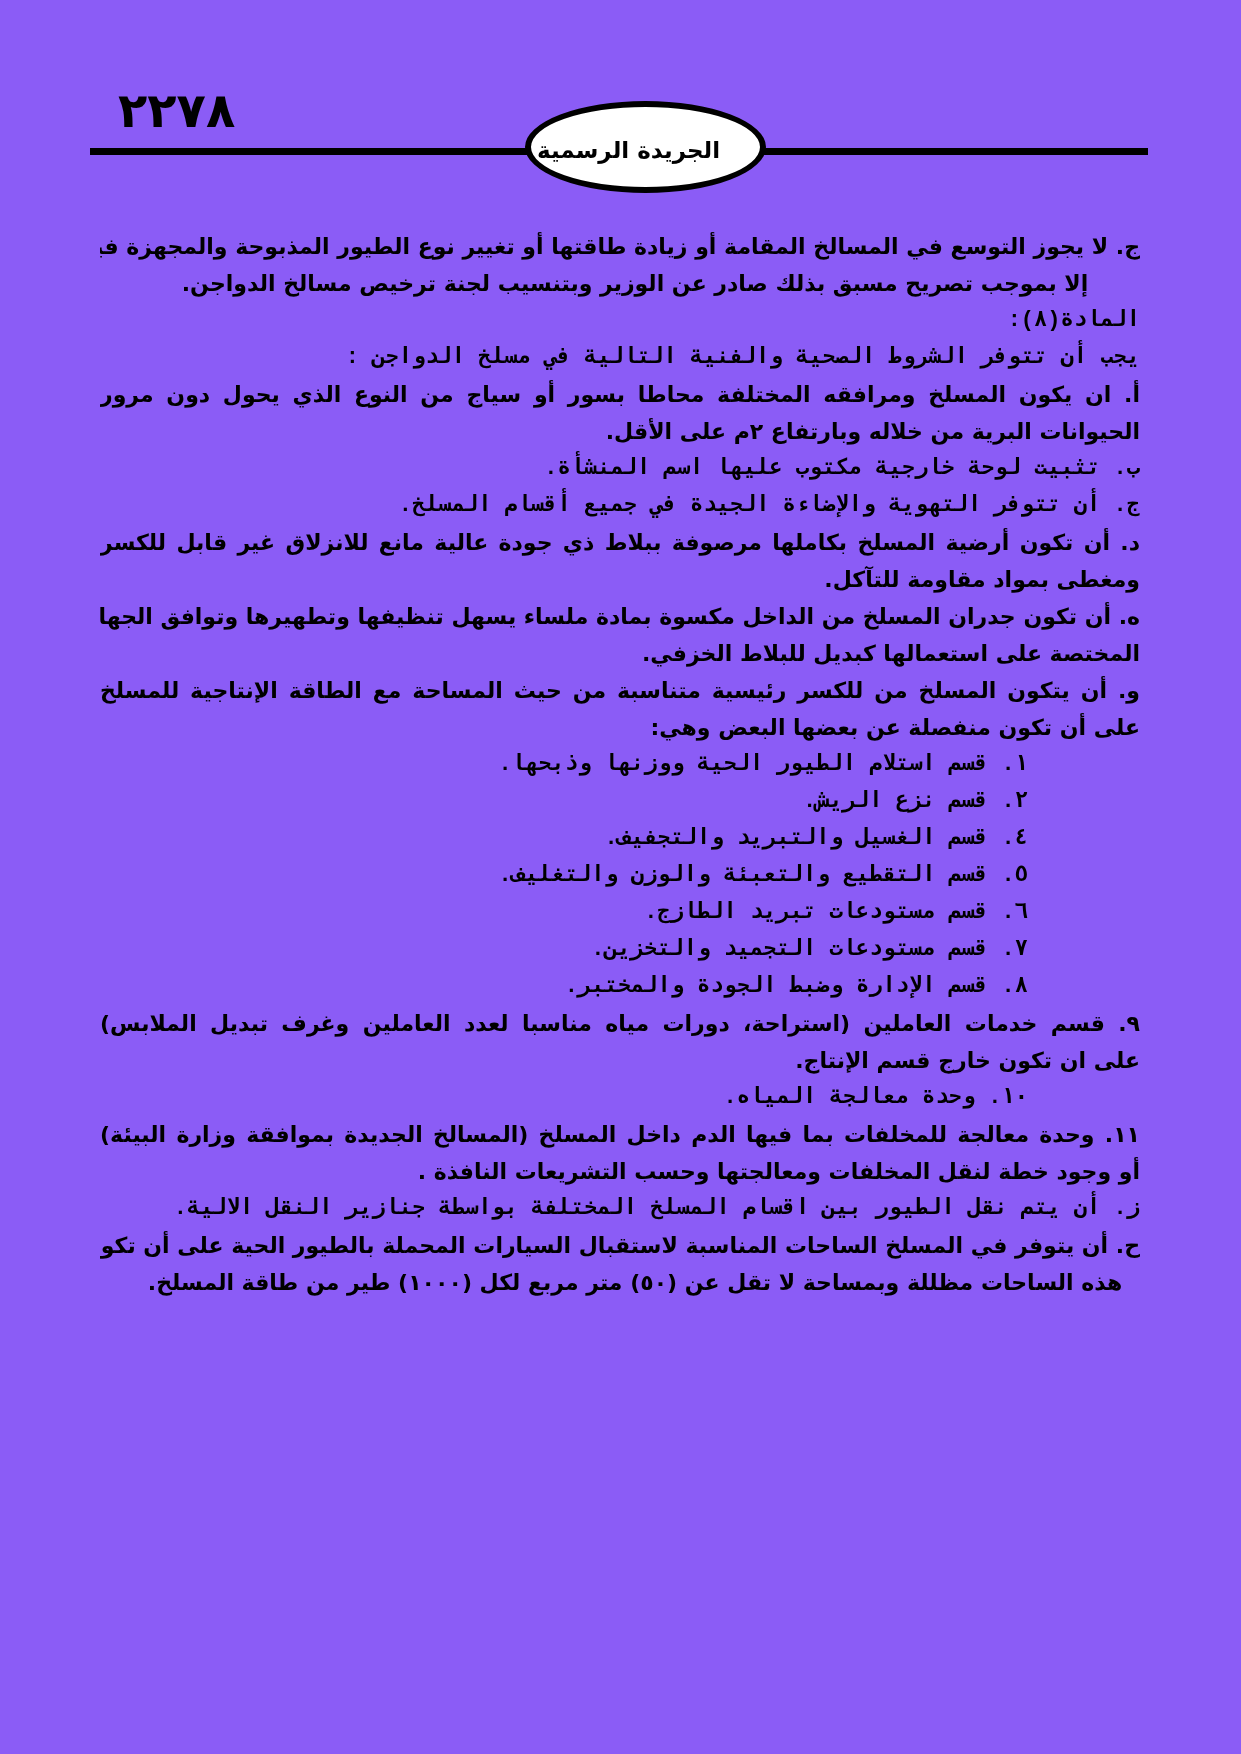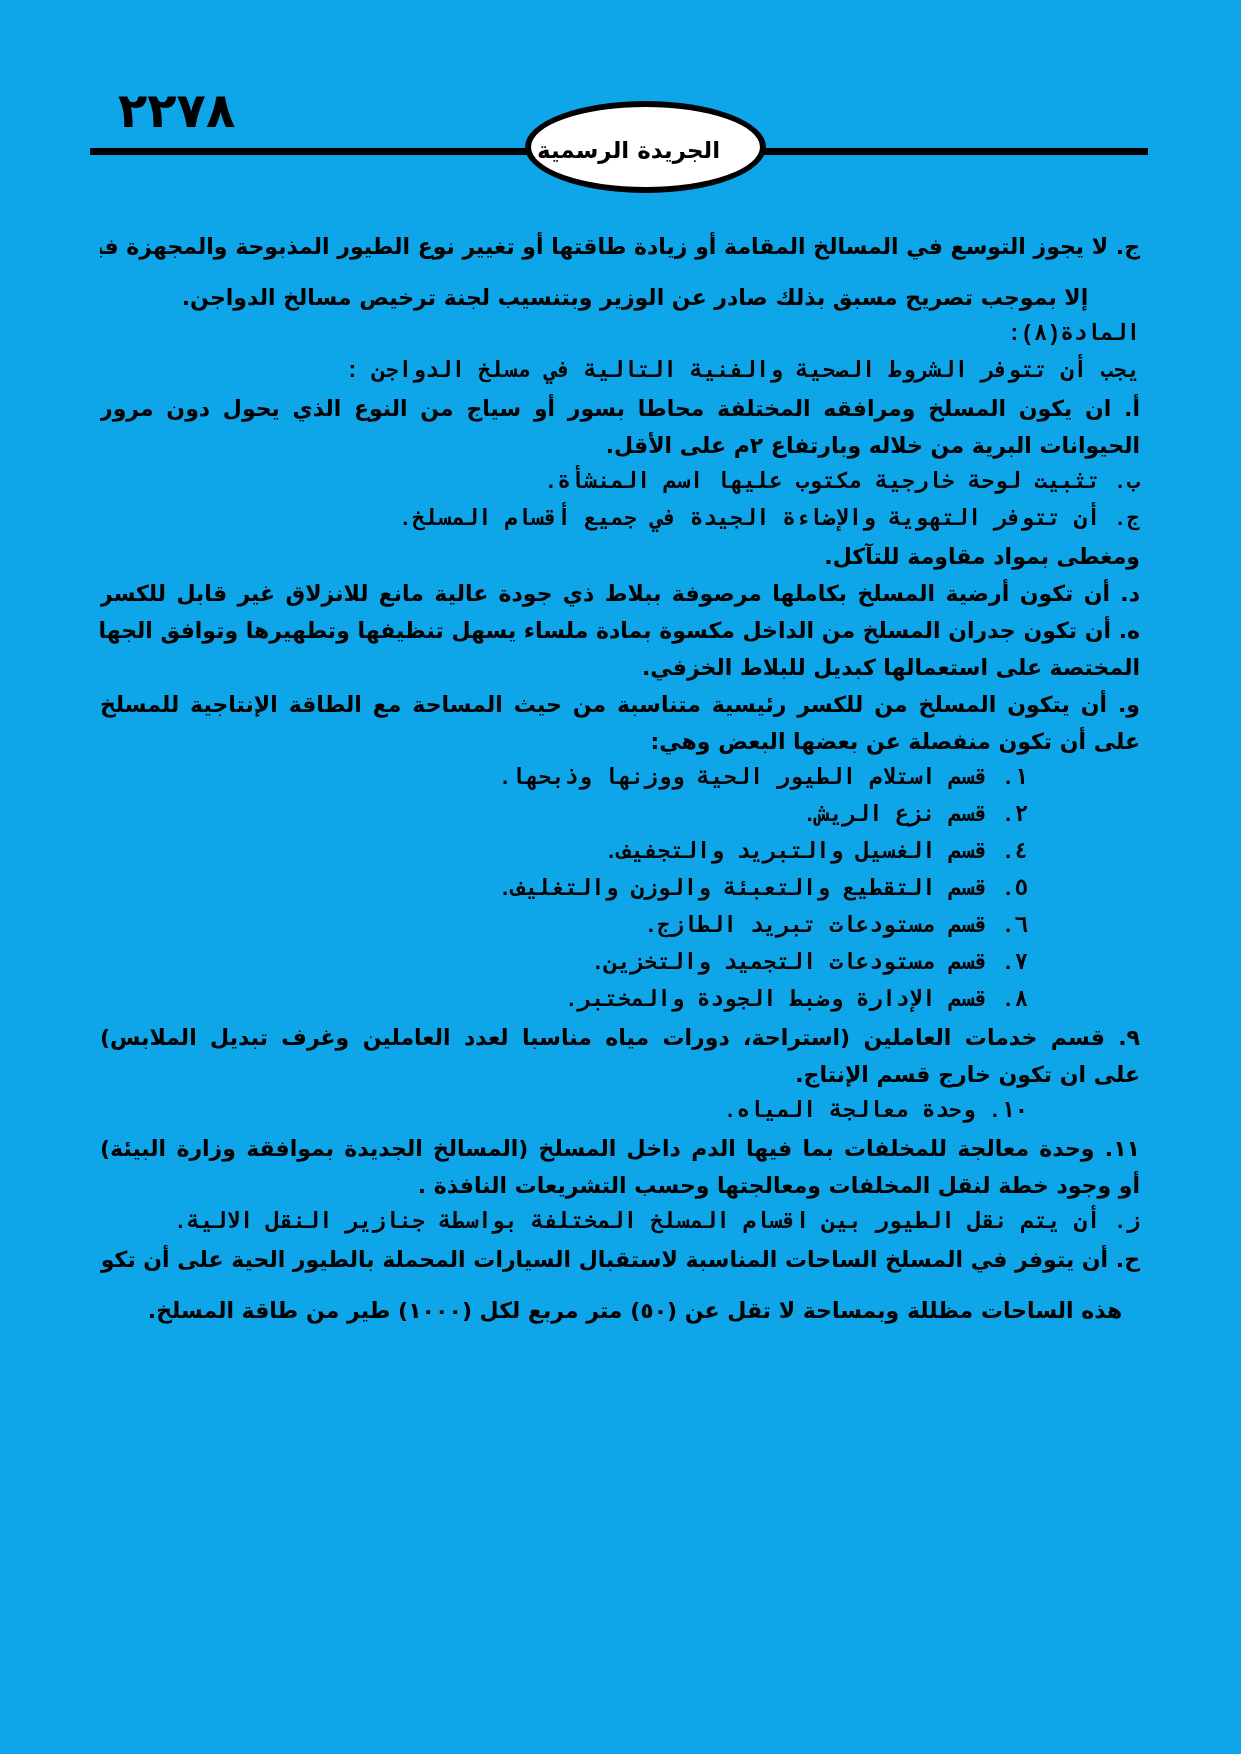--- a/index.html
+++ b/index.html
@@ -4,21 +4,21 @@
 <style>
   html, body { margin: 0; padding: 0; background: #ffffff; }
   body {
     width: 1241px; height: 1754px;
     font-family: "DejaVu Sans", sans-serif;
     color: #000;
     direction: rtl;
     overflow: hidden;
     position: relative;
   }
-  .page { position: absolute; inset: 0; background: #0ea5e9; }
+  .page { position: absolute; inset: 0; background: #8b5cf6; }
 
   
   .header-rule {
     position: absolute; left: 90px; top: 148px;
     width: 1058px; height: 7px; background: #000;
   }
   .page-number {
     position: absolute; left: 118px; top: 78px;
     font-size: 48px; font-weight: bold; line-height: 64px;
     letter-spacing: 2px;
@@ -40,21 +40,21 @@
   .content {
     position: absolute; top: 228px; right: 101px; left: 100px;
     font-size: 22px; font-weight: bold; line-height: 37px;
   }
   .content p { margin: 0; padding: 0; }
   .line { display: block; white-space: nowrap; overflow: hidden; }
 
   .l-justify { text-align: justify; text-align-last: justify; }
   .l-right   { text-align: right; font-family: Liberation Mono, monospace; }
   .l-center  { padding-left: 150px; }
-  .l-center-wide { text-align: center; padding-left: 30px; margin-top: 14px; }
+  .l-center-wide { text-align: center; padding-left: 30px; }
 
   .mt-head { margin-top: 22px; }   
   .mt-sec  { margin-top: 19px; }   
   .indent-sm { margin-right: 12px; }        
   .sec-short .line { margin-right: 112px; } 
 </style>
 </head>
 <body>
 
 <div class="page">
@@ -87,22 +87,22 @@
 
     <p class="indent-sm">
       <span class="line l-right">ب.  تثبيت لوحة خارجية مكتوب عليها اسم المنشأة.</span>
     </p>
 
     <p>
       <span class="line l-right">ج.  أن تتوفر التهوية والإضاءة الجيدة في جميع أقسام المسلخ.</span>
     </p>
 
     <p>
+      <span class="line l-justify">د. أن تكون أرضية المسلخ بكاملها مرصوفة ببلاط ذي جودة عالية مانع للانزلاق غير قابل للكسر</span>
       <span class="line l-center">ومغطى بمواد مقاومة للتآكل.</span>
-      <span class="line l-justify">د. أن تكون أرضية المسلخ بكاملها مرصوفة ببلاط ذي جودة عالية مانع للانزلاق غير قابل للكسر</span>
     </p>
 
     <p>
       <span class="line l-justify">ه. أن تكون جدران المسلخ من الداخل مكسوة بمادة ملساء يسهل تنظيفها وتطهيرها وتوافق الجهات</span>
       <span class="line l-center">المختصة على استعمالها كبديل للبلاط الخزفي.</span>
     </p>
 
     <p>
       <span class="line l-justify">و. أن يتكون المسلخ من للكسر رئيسية متناسبة من حيث المساحة مع الطاقة الإنتاجية للمسلخ</span>
       <span class="line l-center">على أن تكون منفصلة عن بعضها البعض وهي:</span>

